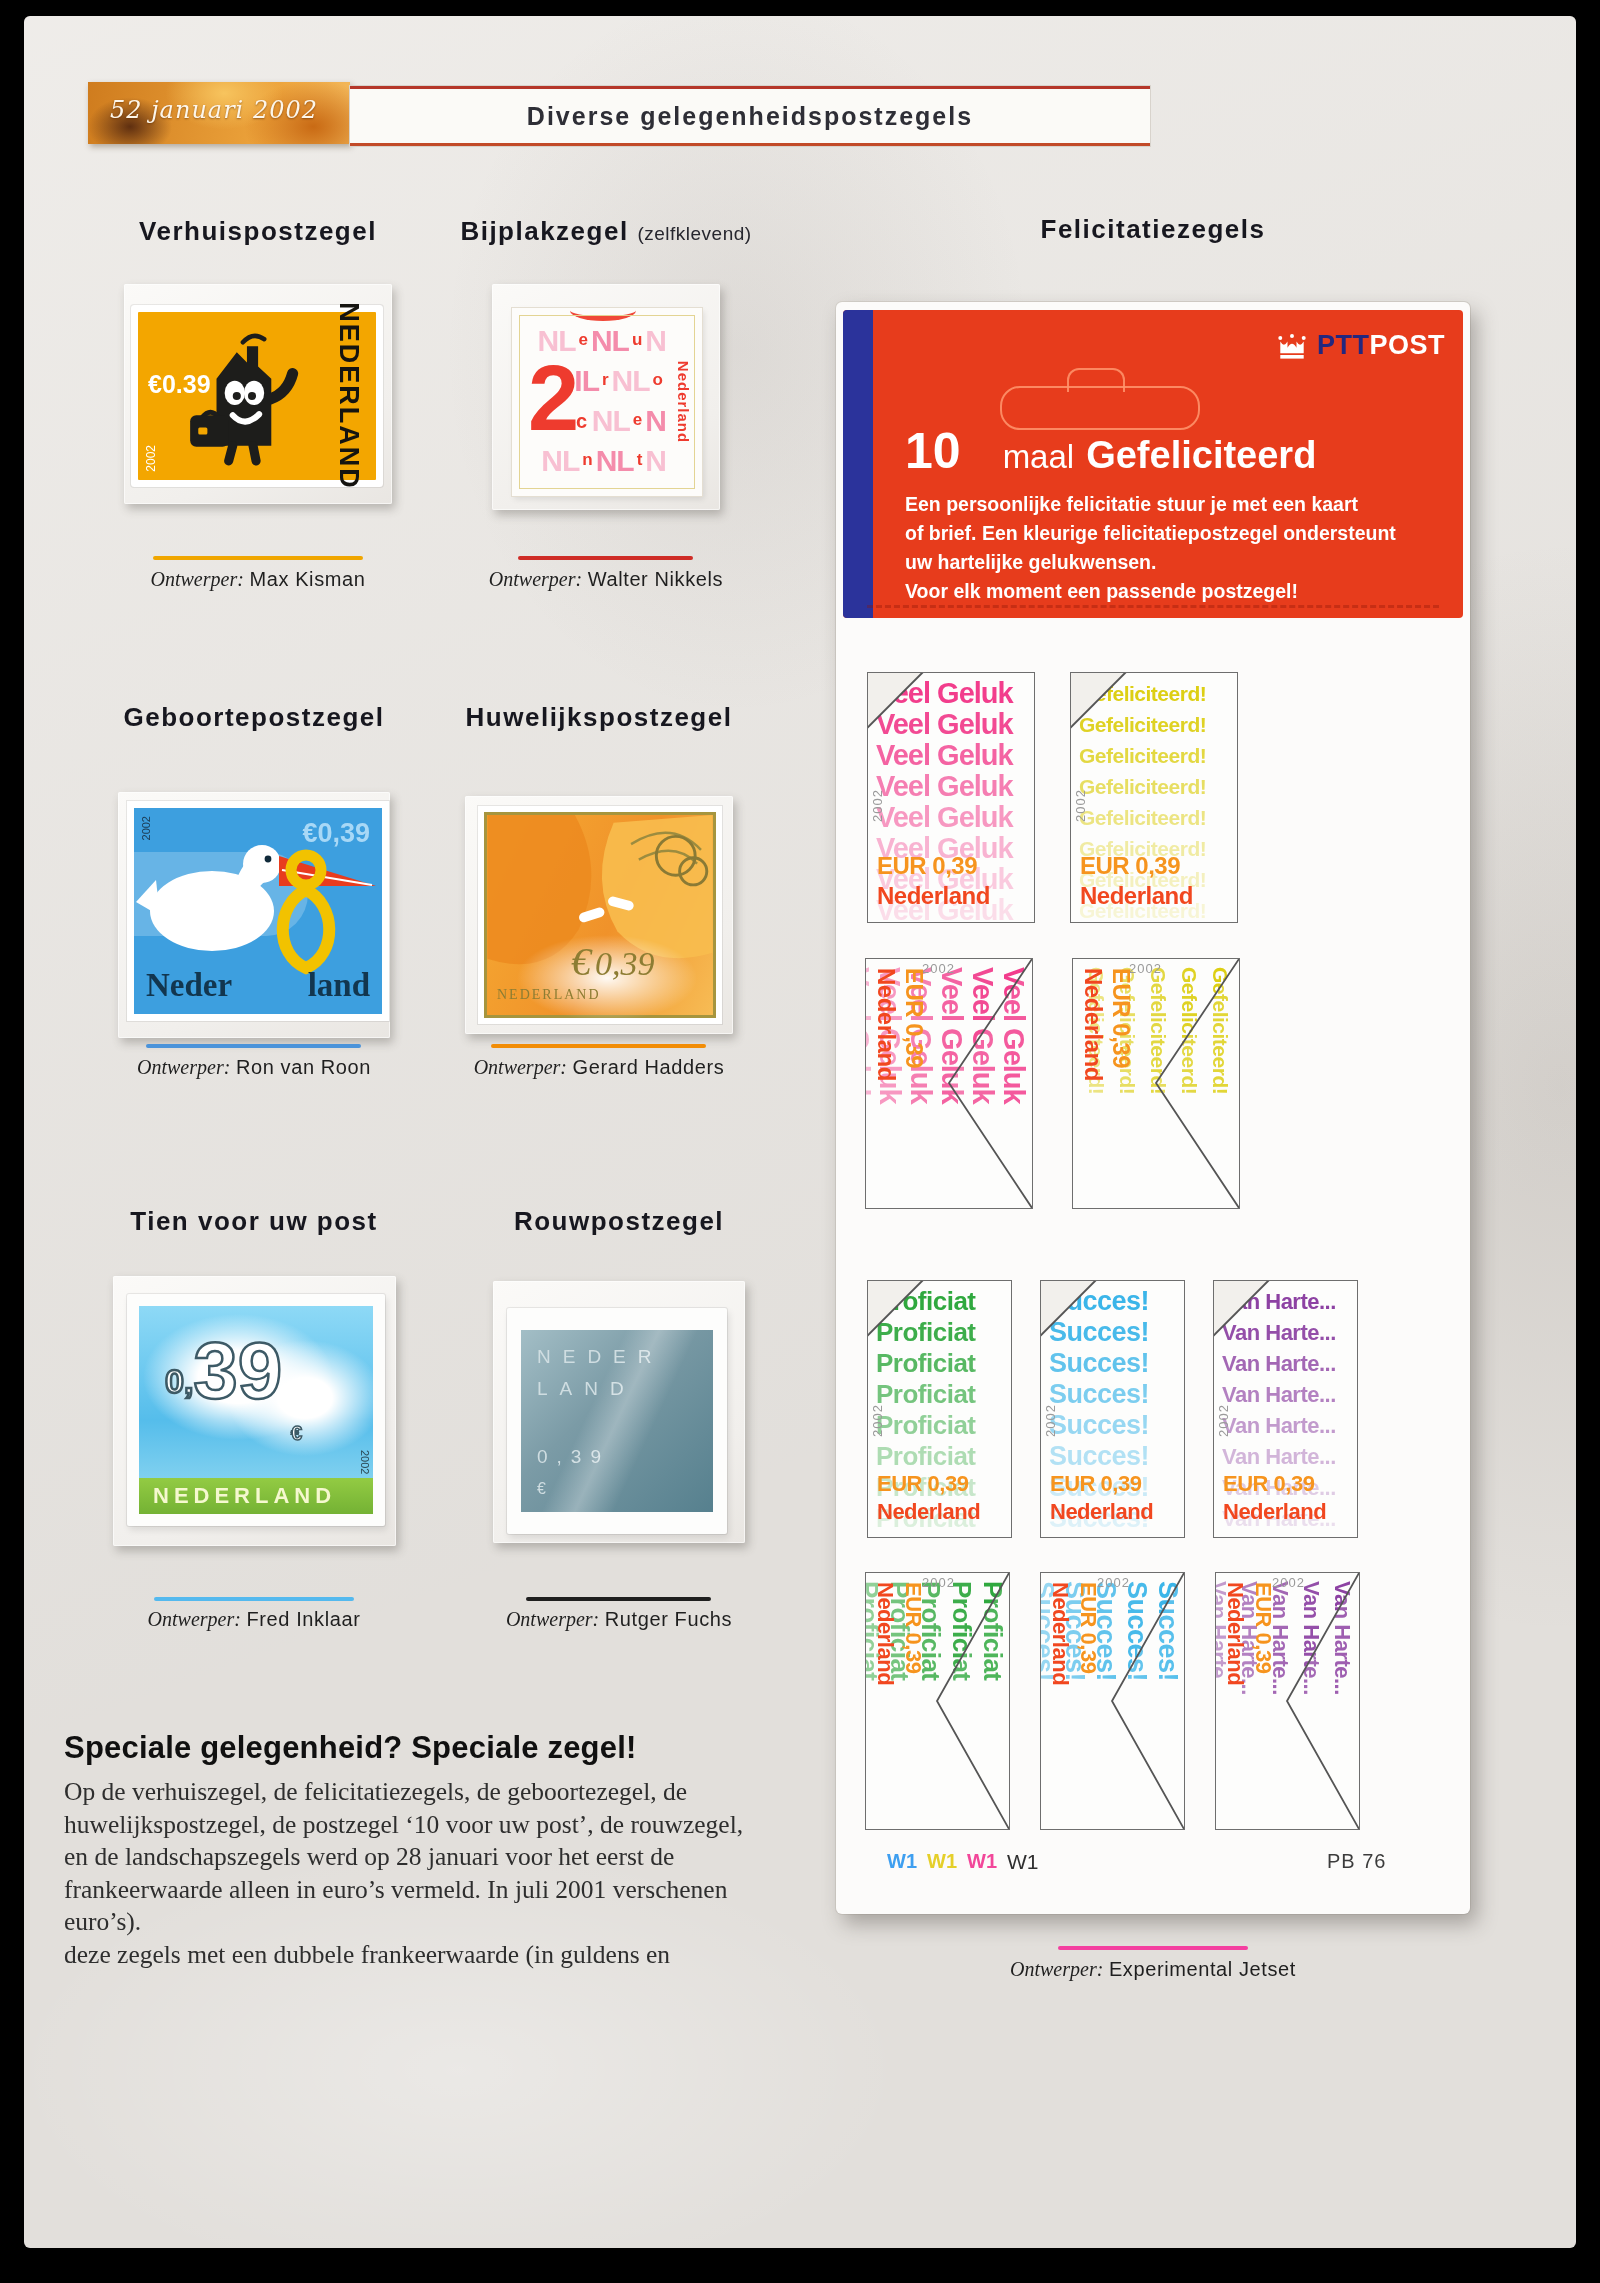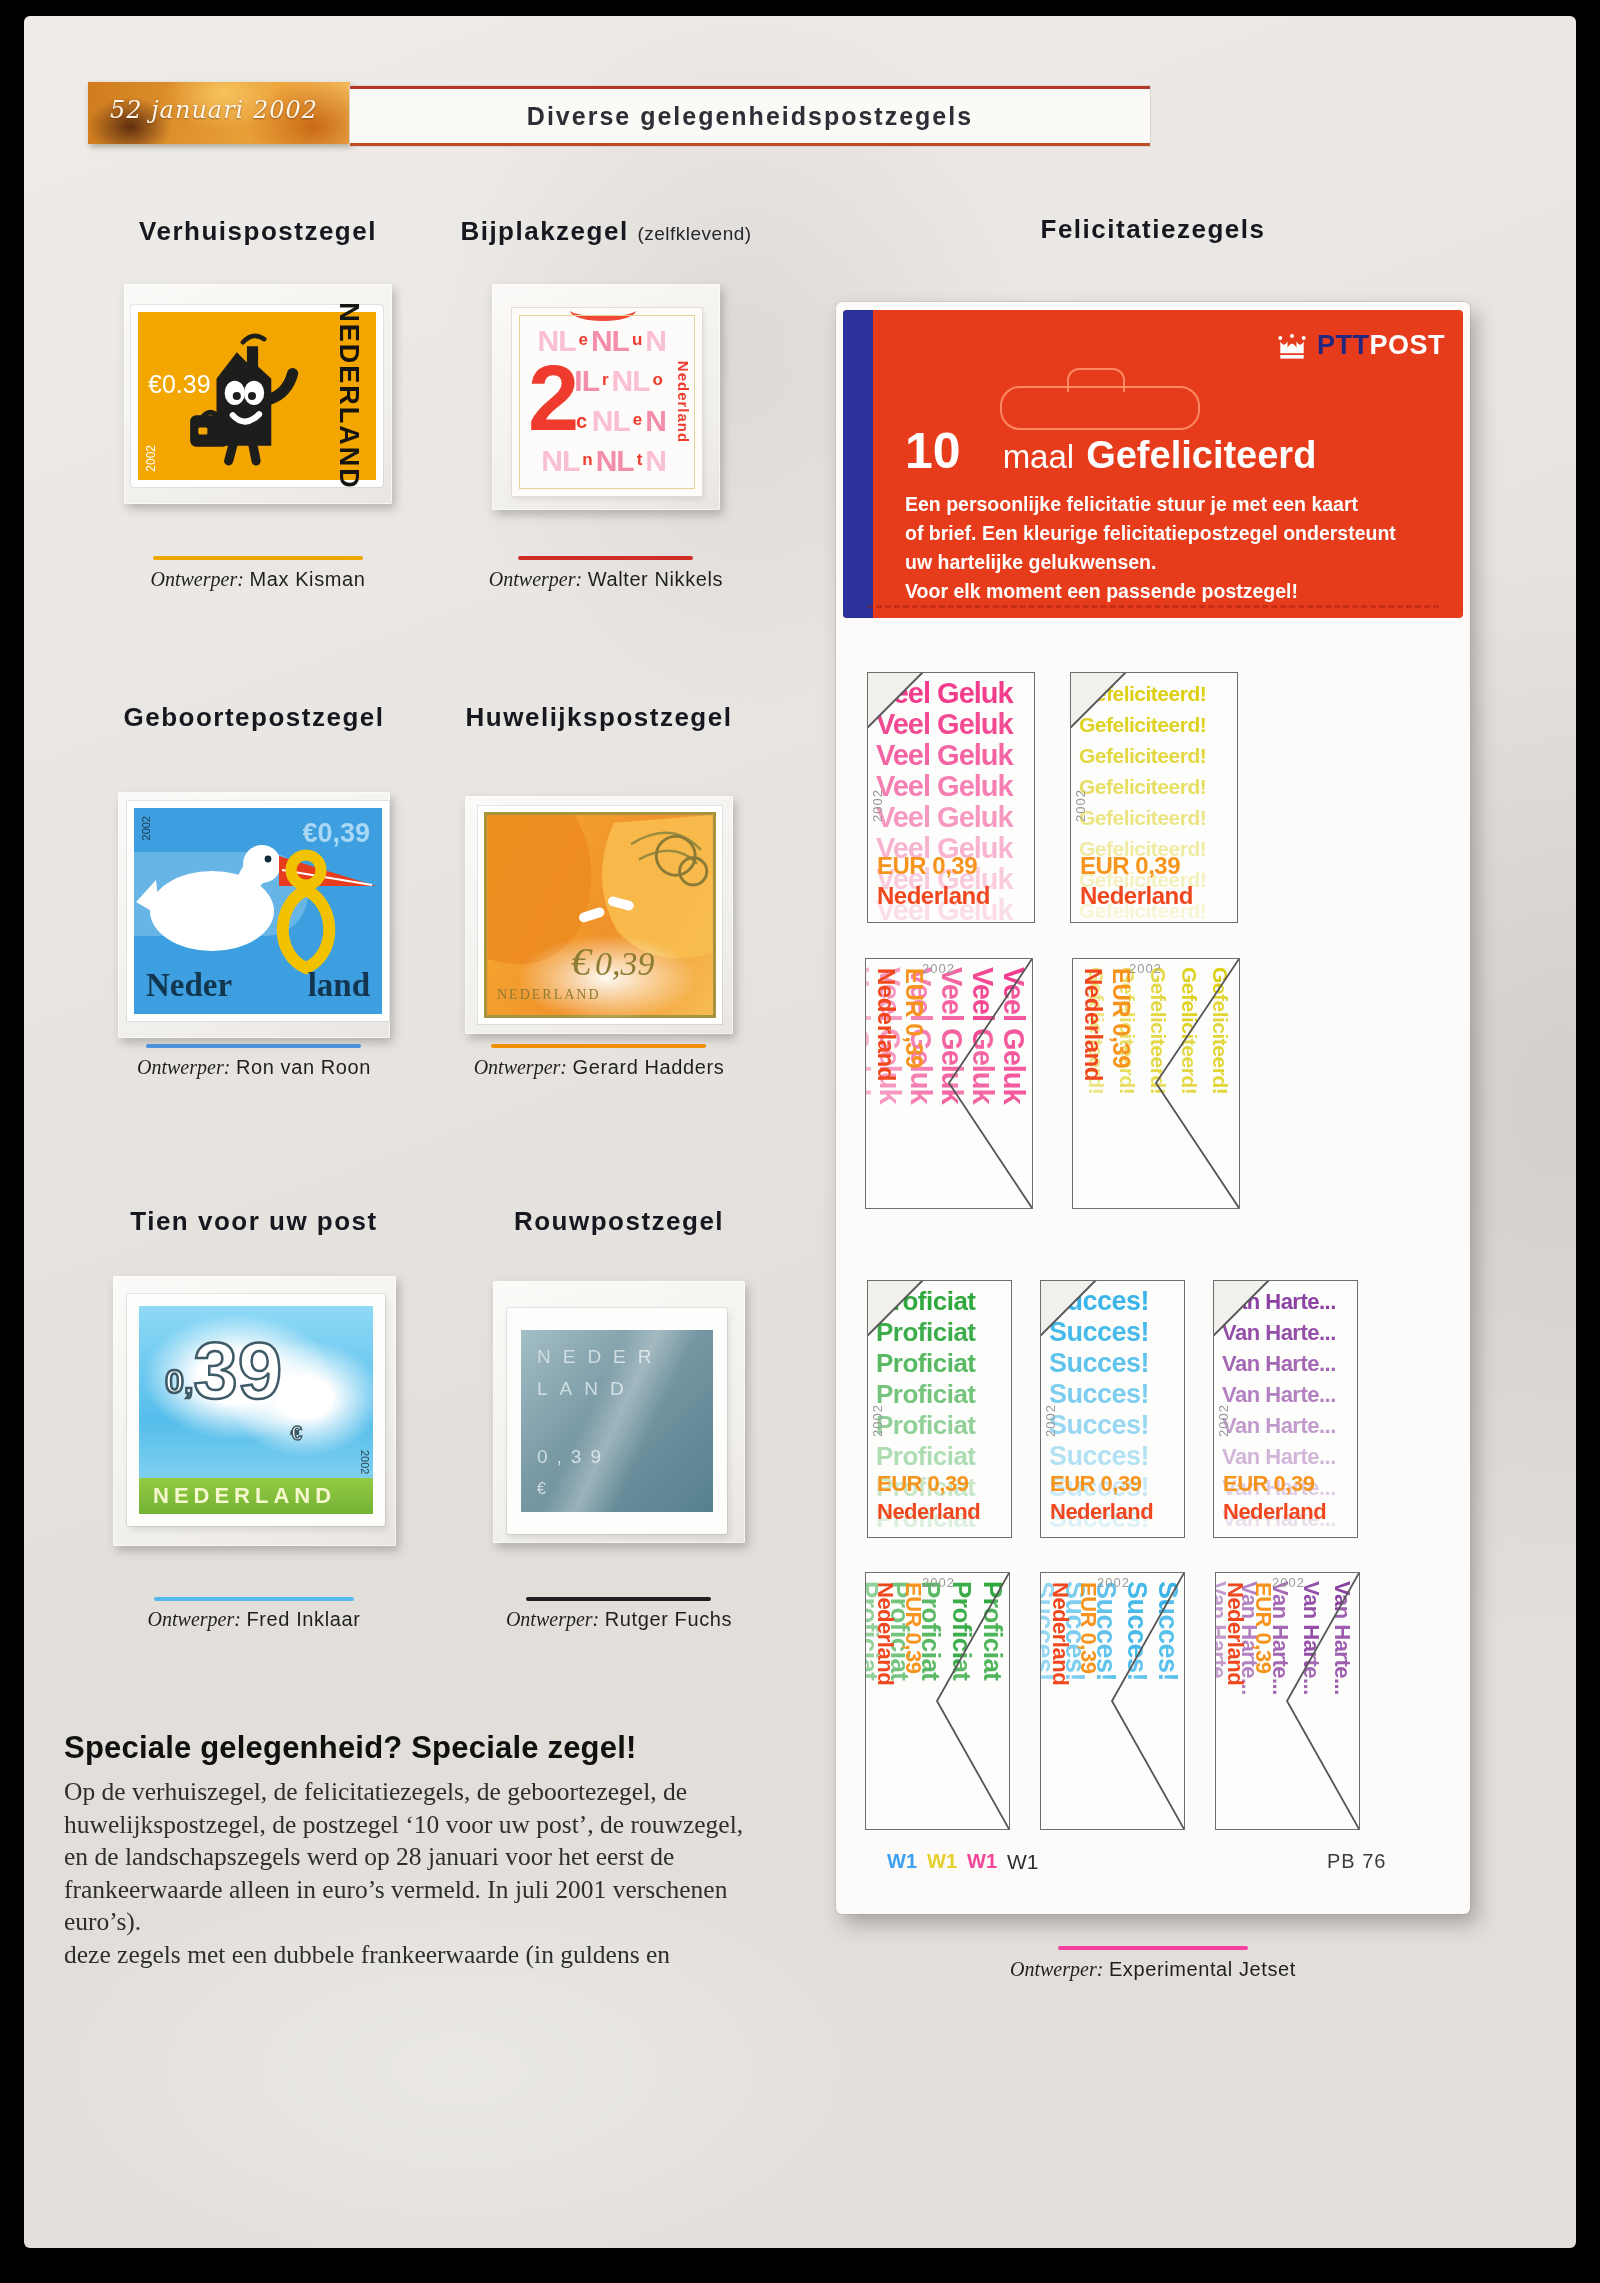--- a/index.html
+++ b/index.html
@@ -58,21 +58,21 @@
   #d2{left:432px;top:552px;width:300px;}
   #d3{left:80px;top:1040px;width:300px;}
   #d4{left:425px;top:1040px;width:300px;}
   #d5{left:80px;top:1592px;width:300px;}
   #d6{left:445px;top:1592px;width:300px;}
   #d7{left:979px;top:1942px;width:300px;}
 
   
   
   #st-verhuis{position:absolute;left:114px;top:296px;width:238px;height:168px;background:#f3a600;box-shadow:0 0 0 7px #fff,0 0 0 8px rgba(0,0,0,.07);border-radius:1px;}
-  .vh-value{position:absolute;left:10px;top:58px;color:#fff;font-size:25px;font-weight:normal;}
+  .vh-value{position:absolute;left:10px;top:58px;color:#fff;font-size:25px;font-weight:bold;}
   .vh-char{position:absolute;left:52px;top:14px;width:122px;height:142px;}
   .vh-land{position:absolute;right:12px;top:50%;transform:translateY(-50%);writing-mode:vertical-rl;font-size:27px;font-weight:bold;color:#151410;letter-spacing:2px;}
   .vh-year{position:absolute;left:6px;bottom:8px;writing-mode:vertical-rl;transform:rotate(180deg);font-size:12px;color:#fff;}
   
   #st-bijplak{position:absolute;left:488px;top:292px;width:190px;height:188px;background:#fdfcfa;box-shadow:0 0 0 1px #e4ded2,2px 3px 6px rgba(0,0,0,.10);}
   .bij-border{position:absolute;inset:7px;border:1.5px solid #e3d493;}
   .bij-arc{position:absolute;left:58px;top:-8px;width:66px;height:16px;border-bottom:5px solid #f04838;border-radius:50%;}
   .bij-2{position:absolute;left:16px;top:52px;font-size:92px;line-height:76px;font-weight:bold;color:#ee3b2e;}
   .bij-c{position:absolute;left:64px;top:102px;font-size:20px;font-weight:bold;color:#ee3b2e;}
   .bij-grid{position:absolute;left:14px;top:12px;right:36px;text-align:right;}

